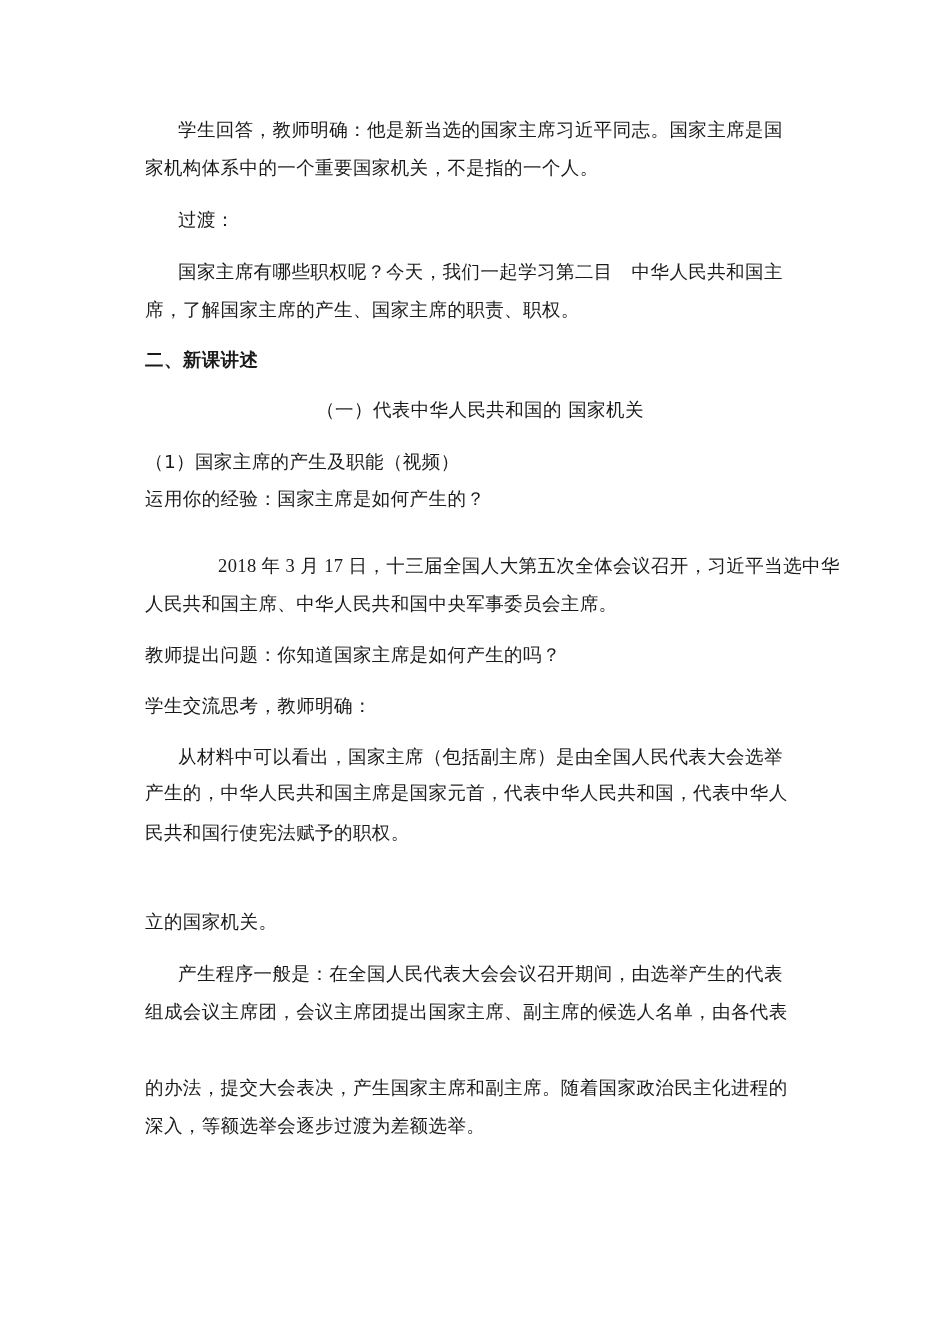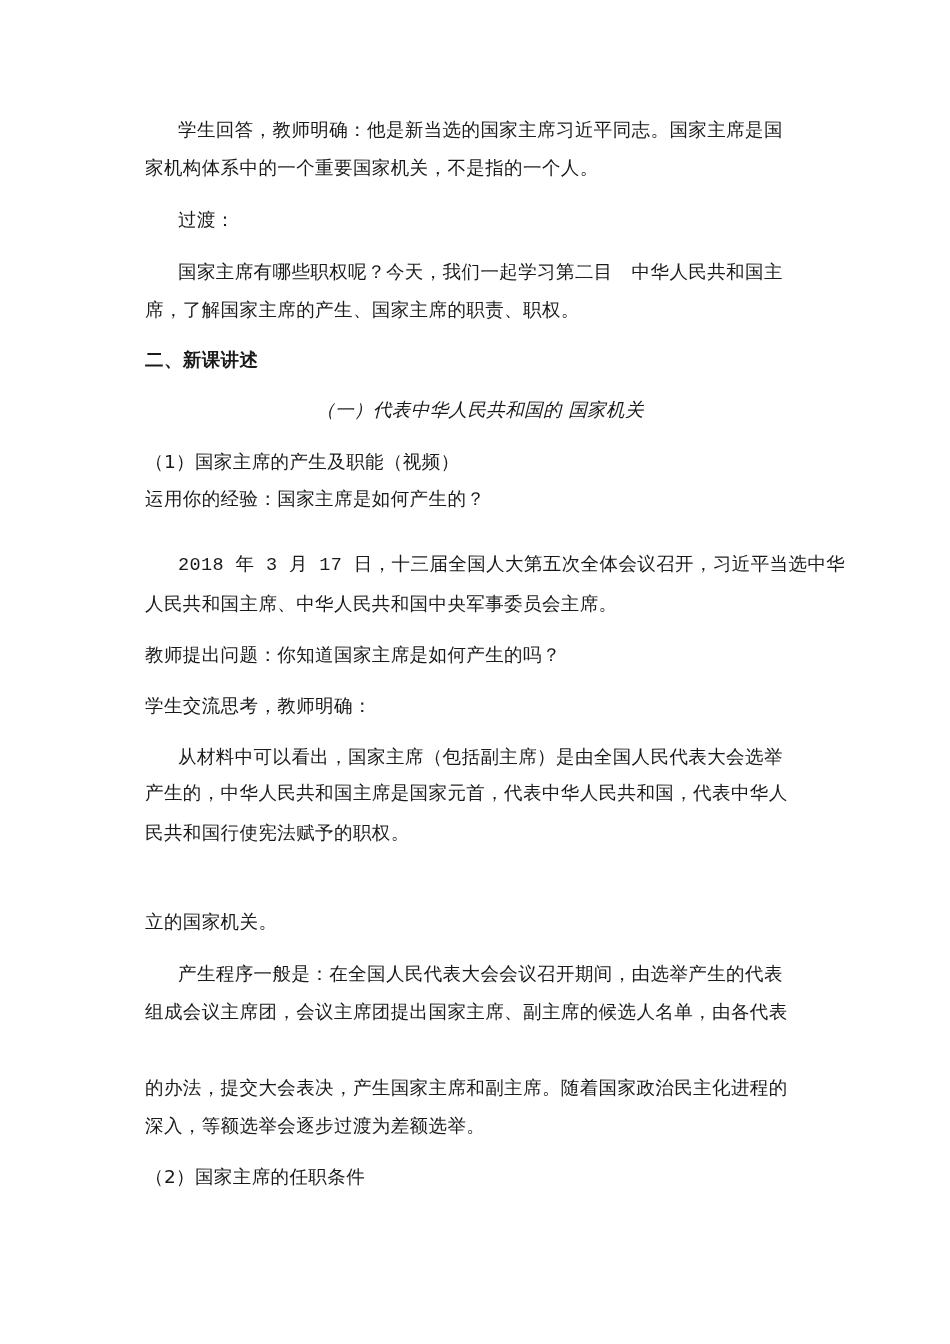--- a/index.html
+++ b/index.html
@@ -36,39 +36,40 @@
     .heading {
       font-weight: bold;
       font-size: 18.5px;
     }
     .center {
       left: 145px;
       width: 670px;
       text-align: center;
     }
     .num {
-      font-family: Liberation Mono, monospace;
+      font-family: Liberation Serif, serif;
+      margin-left: 40px;
     }
   </style>
 </head>
 <body>
 
 <div class="page">
 
   <div class="line indent" style="top:118px;">学生回答，教师明确：他是新当选的国家主席习近平同志。国家主席是国</div>
   <div class="line" style="top:156px;">家机构体系中的一个重要国家机关，不是指的一个人。</div>
 
   <div class="line indent" style="top:208px;">过渡：</div>
 
   <div class="line indent" style="top:260px;">国家主席有哪些职权呢？今天，我们一起学习第二目　中华人民共和国主</div>
   <div class="line" style="top:298px;">席，了解国家主席的产生、国家主席的职责、职权。</div>
 
   <div class="line heading" style="top:348px;">二、新课讲述</div>
 
-  <div class="line center" style="top:398px;font-style:italic;">（一）代表中华人民共和国的 国家机关</div>
+  <div class="line center" style="top:398px;">（一）代表中华人民共和国的 国家机关</div>
 
   <div class="line" style="top:450px;">（1）国家主席的产生及职能（视频）</div>
 
   <div class="line" style="top:487px;">运用你的经验：国家主席是如何产生的？</div>
 
   <div class="line indent num" style="top:554px;">2018 年 3 月 17 日，十三届全国人大第五次全体会议召开，习近平当选中华</div>
   <div class="line" style="top:592px;">人民共和国主席、中华人民共和国中央军事委员会主席。</div>
 
   <div class="line" style="top:643px;">教师提出问题：你知道国家主席是如何产生的吗？</div>
 
@@ -78,15 +79,14 @@
   <div class="line" style="top:783px;font-family:Liberation Mono, monospace;">产生的，中华人民共和国主席是国家元首，代表中华人民共和国，代表中华人</div>
   <div class="line" style="top:821px;">民共和国行使宪法赋予的职权。</div>
 
   <div class="line" style="top:910px;">立的国家机关。</div>
 
   <div class="line indent" style="top:962px;">产生程序一般是：在全国人民代表大会会议召开期间，由选举产生的代表</div>
   <div class="line" style="top:1000px;">组成会议主席团，会议主席团提出国家主席、副主席的候选人名单，由各代表</div>
   <div class="line" style="top:1076px;">的办法，提交大会表决，产生国家主席和副主席。随着国家政治民主化进程的</div>
   <div class="line" style="top:1114px;">深入，等额选举会逐步过渡为差额选举。</div>
 
-  <div class="line" style="top:1165px;">（2）国家主席的任职条件</div>
 
 </div>
 
 </body></html>

